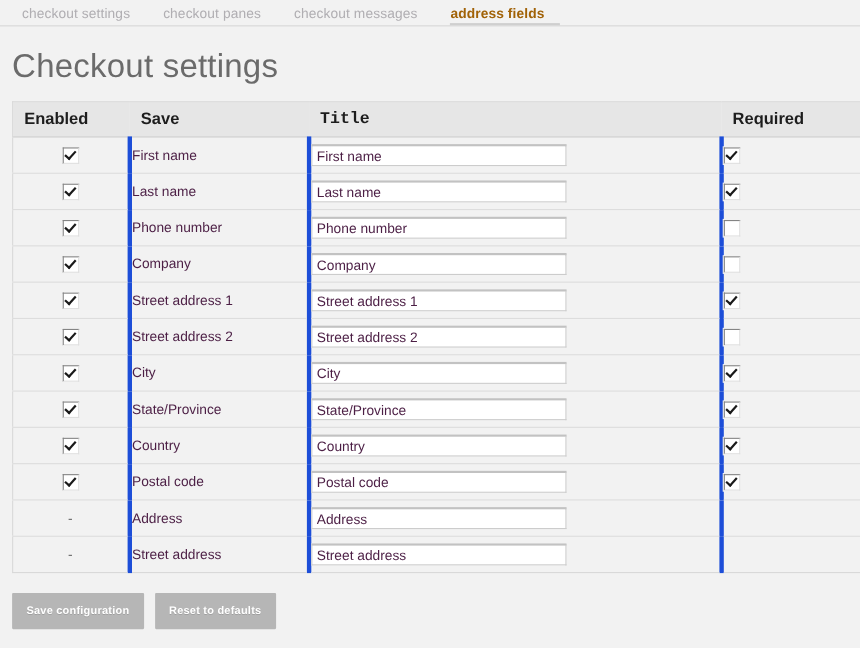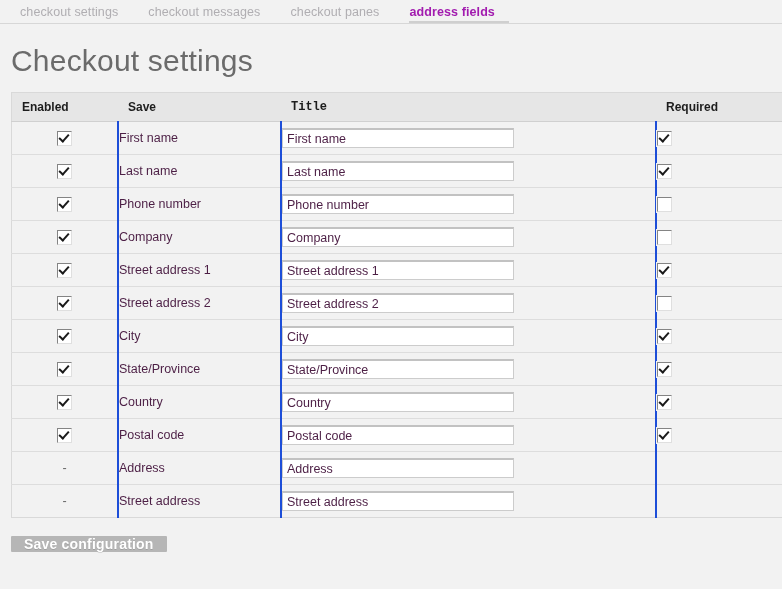--- a/index.html
+++ b/index.html
@@ -27,21 +27,21 @@
     font-size: 12.5px;
     color: #b0aeb2;
     padding: 0 14px 4px 0;
     margin-right: 16px;
     line-height: 14px;
     cursor: pointer;
     white-space: nowrap;
     letter-spacing: 0.1px;
   }
   .tab.active {
-    color: #a21caf;
+    color: #a16207;
     font-weight: 700;
     border-bottom: 2px solid #cfcfcf;
     padding-bottom: 2px;
   }
 
   
   .page-title {
     font-size: 30px;
     font-weight: 400;
     color: #6b6b6b;
@@ -56,36 +56,36 @@
   }
   table.settings {
     border-collapse: collapse;
     width: 757px;
     table-layout: fixed;
     border: 1px solid #d9d9d9;
     background: #f2f2f2;
   }
   table.settings thead th {
     background: #e6e6e6;
-    font-size: 12px;
+    font-size: 15px;
     font-weight: 700;
     color: #1d1d1d;
     text-align: left;
     padding: 7px 0 7px 10px;
     border-bottom: 1px solid #d0d0d0;
     height: 14px;
   }
   th.col-enabled  { width: 96px;  text-align: left; padding-left: 10px; }
   th.col-field    { width: 153px; }
   th.col-title    { width: 365px; font-family: Liberation Mono, monospace; }
   th.col-required { width: 140px; text-align: left; padding-left: 10px; }
 
   table.settings td {
     border-top: 1px solid #dddddd;
-    border-right: 2px solid #1d4ed8;
+    border-right: 4px solid #1d4ed8;
     font-size: 12.5px;
     color: #4c1f45;
     padding: 0;
     height: 32px;
     vertical-align: middle;
     background: #f2f2f2;
   }
   table.settings td:last-child { border-right: none; }
 
   td.c-enabled  { text-align: center; }
@@ -143,37 +143,37 @@
   
   .btnrow {
     margin: 18px 0 0 11px;
     display: flex;
     gap: 10px;
   }
   .btn {
     background: #b6b6b6;
     color: #ffffff;
     font-family: "Liberation Sans", sans-serif;
-    font-size: 14px;
+    font-size: 10px;
     font-weight: 700;
     border: none;
     border-radius: 1px;
-    padding: 0 13px;
+    padding: 11px 13px;
     cursor: pointer;
     letter-spacing: 0.2px;
     text-shadow: 0 1px 0 rgba(0,0,0,.12);
   }
 </style>
 </head>
 <body>
 
 <div class="tabbar" id="tabbar">
     <div class="tab">checkout settings</div>
+    <div class="tab">checkout panes</div>
     <div class="tab">checkout messages</div>
-    <div class="tab">checkout panes</div>
     <div class="tab active">address fields</div>
   </div>
 
 <h1 class="page-title">Checkout settings</h1>
 
 <div class="table-wrap">
   <table class="settings">
     <thead>
       <tr>
         <th class="col-enabled">Enabled</th>
@@ -254,13 +254,14 @@
           <td class="c-field">Street address</td>
           <td class="c-title"><input type="text" class="tinput" value="Street address" style=""></td>
           <td class="c-required"></td>
         </tr>
       </tbody>
   </table>
 </div>
 
 <div class="btnrow">
   <button class="btn">Save configuration</button>
+  <button class="btn">Reset to defaults</button>
 </div>
 
 </body></html>

